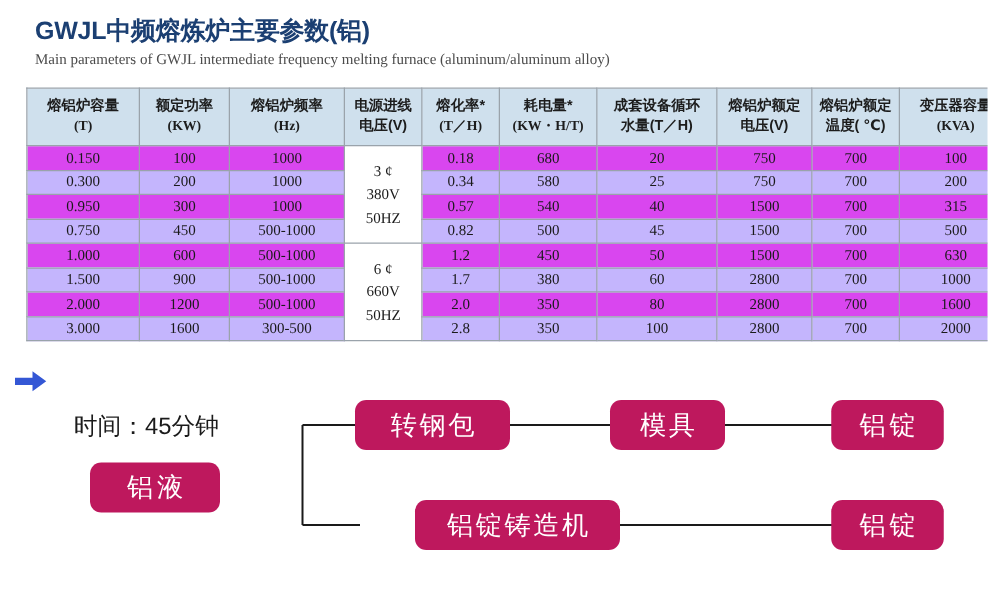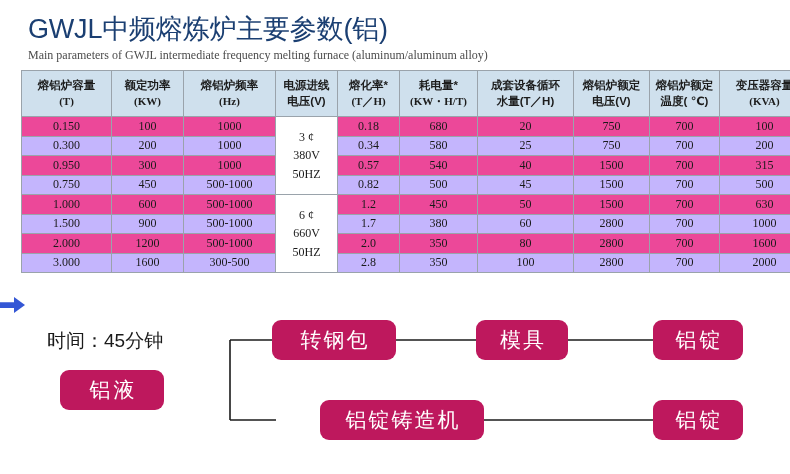--- a/index.html
+++ b/index.html
@@ -12,22 +12,22 @@
   }
   #page {
     position: relative;
     width: 790px; height: 474px;
     background: #ffffff;
   }
 
   
   .heading-block { position: absolute; left: 28px; top: 14px; }
   .main-title {
-    font-size: 27px;
-    font-weight: normal;
+    font-size: 20px;
+    font-weight: bold;
     color: #1b3f72;
     letter-spacing: -0.2px;
     line-height: 1.15;
     white-space: nowrap;
   }
   .sub-title {
     margin-top: 3px;
     font-family: "Liberation Serif", "DejaVu Serif", serif;
     font-size: 12px;
     color: #4b4b4b;
@@ -65,32 +65,32 @@
     font-weight: bold;
     font-size: 11px;
   }
   table.spec tbody td {
     height: 19.5px;
     font-family: "Liberation Serif", "DejaVu Serif", serif;
     font-size: 12px;
     color: #1a1a1a;
     padding: 0;
   }
-  tr.row-odd td { background: #ec4899; }
+  tr.row-odd td { background: #d946ef; }
   tr.row-even td { background: #c4b5fd; }
   td.volt-cell {
     background: #ffffff !important;
     font-family: "Liberation Serif", "DejaVu Serif", serif;
     font-size: 12px;
     line-height: 1.55;
   }
   td.volt-cell div { white-space: nowrap; }
 
   
-  .flow { position: absolute; left: 0; top: 296px; width: 682px; height: 178px; padding-left: 27px; }
+  .flow { position: absolute; left: 12px; top: 296px; width: 682px; height: 178px; padding-left: 27px; }
   .flow svg { position: absolute; left: 0; top: 0; }
 
   .time-label {
     position: absolute;
     left: 47px; top: 32px;
     font-size: 19px;
     color: #1a1a1a;
     white-space: nowrap;
   }
   .pill {

